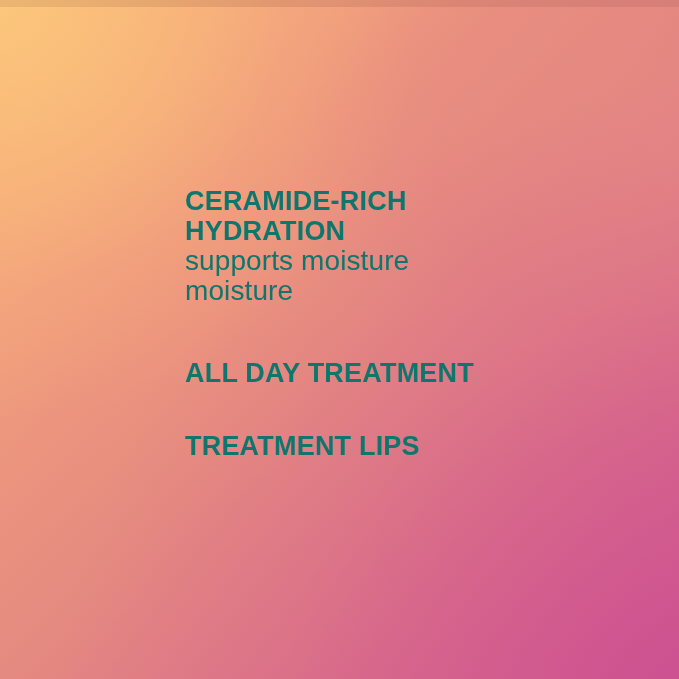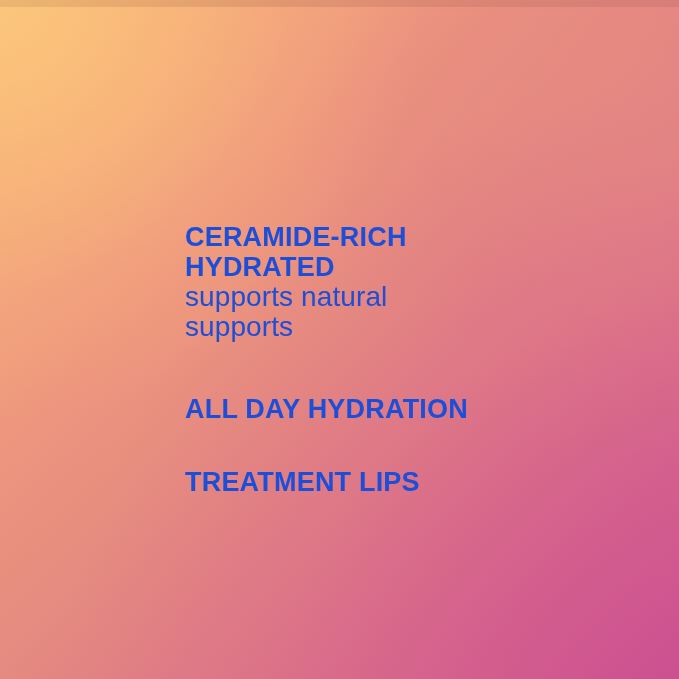--- a/index.html
+++ b/index.html
@@ -83,22 +83,21 @@
       rgba(160, 86, 84, 0.20) 100%
     );
   }
 
   
   .copy {
     position: absolute;
     left: 185px;
     top: 186px;
     width: 420px;
-    color: #1d4ed8;
-    margin-top: 36px;
+    color: #0f766e;
   }
 
   .benefit-group { margin: 0 0 0 0; }
 
   .line {
     display: block;
     margin: 0;
     padding: 0;
     line-height: 30px;
     letter-spacing: 0.1px;
@@ -128,29 +127,29 @@
   <div class="bg-base"></div>
   <div class="bg-bloom-orange"></div>
   <div class="bg-bloom-coral"></div>
   <div class="bg-bloom-magenta"></div>
   <div class="bg-top-band"></div>
 
   <div class="copy">
 
     <div class="benefit-group">
       <span class="line line-bold">CERAMIDE-RICH</span>
-      <span class="line line-bold">HYDRATED</span>
-      <span class="line line-light">supports natural</span>
-      <span class="line line-light">supports</span>
+      <span class="line line-bold">HYDRATION</span>
+      <span class="line line-light">supports moisture</span>
+      <span class="line line-light">moisture</span>
     </div>
 
     <div class="gap-lg"></div>
 
     <div class="benefit-group">
-      <span class="line line-bold">ALL DAY HYDRATION</span>
+      <span class="line line-bold">ALL DAY TREATMENT</span>
     </div>
 
     <div class="gap-md"></div>
 
     <div class="benefit-group">
       <span class="line line-bold">TREATMENT LIPS</span>
     </div>
 
   </div>
 

